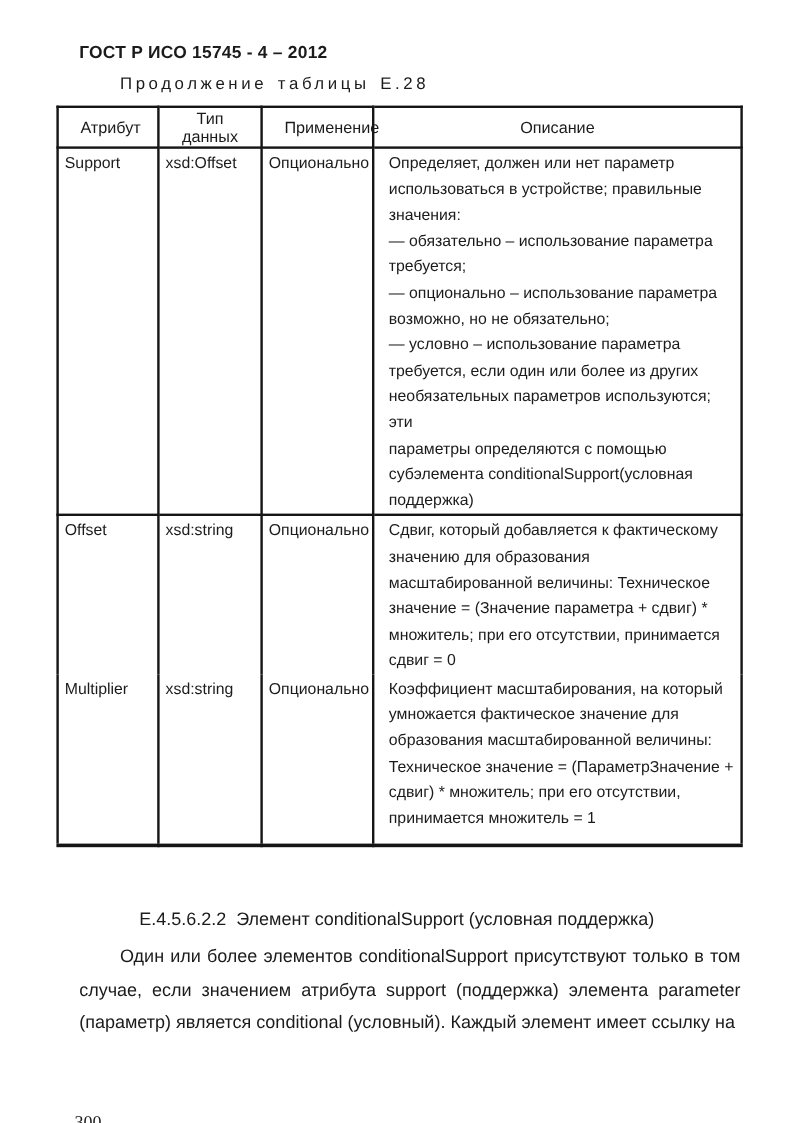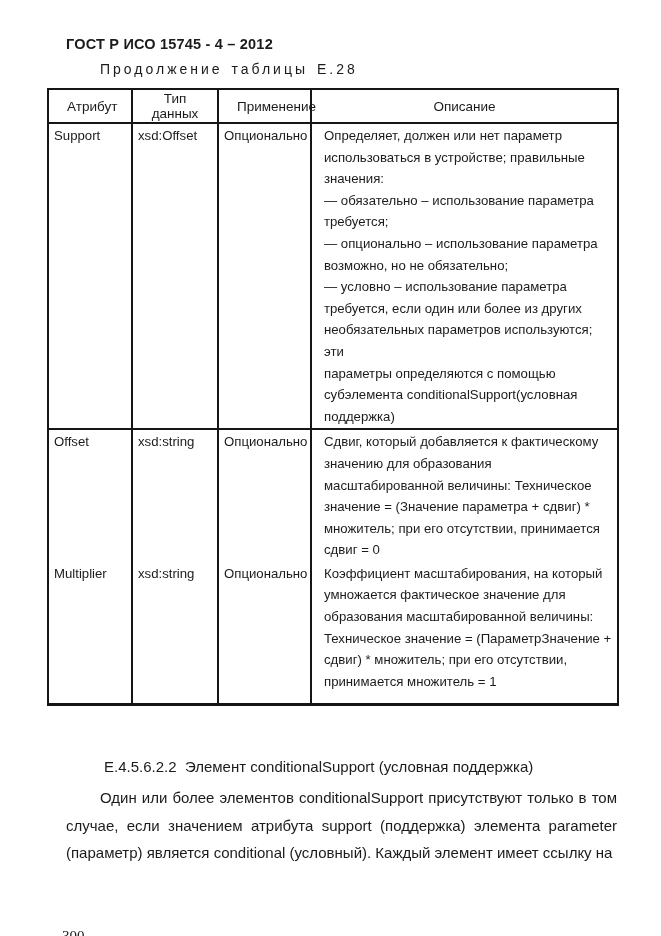--- a/index.html
+++ b/index.html
@@ -42,21 +42,21 @@
     border-right: 2px solid #151515;
     vertical-align: top;
     font-size: 13.2px;
     line-height: 21.6px;
     padding: 1px 3px 1px 5px;
   }
   table.gost tr.sep td { border-bottom: 2px solid #151515; margin-top: 16px; }
   table.gost td.desc { white-space: pre-line; padding-left: 12px; }
   table.gost tr.row-multiplier td { padding-bottom: 11px; }
   .section-heading {
-    position: absolute; left: 104px; top: 758px;
+    position: absolute; left: 116px; top: 758px;
     font-size: 15px; white-space: pre-wrap;
   }
   .section-para {
     position: absolute; left: 66px; top: 784px;
     width: 551px;
     font-size: 15px;
     line-height: 27.7px;
     text-align: justify;
     text-indent: 34px;
   }

